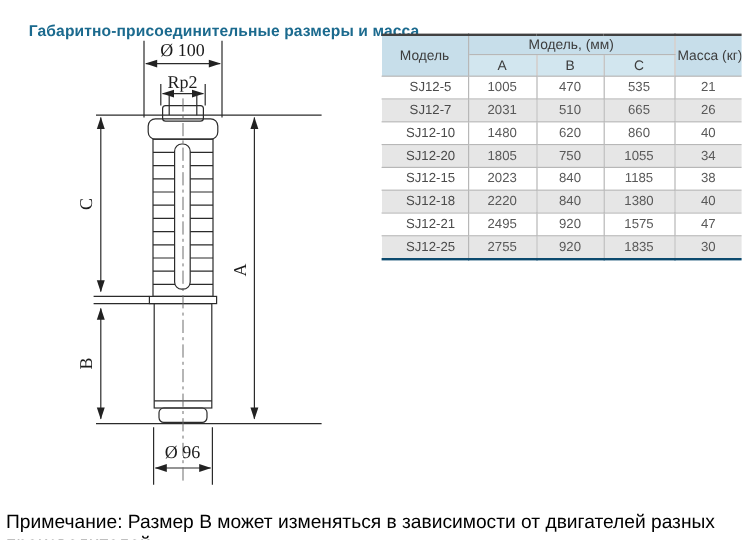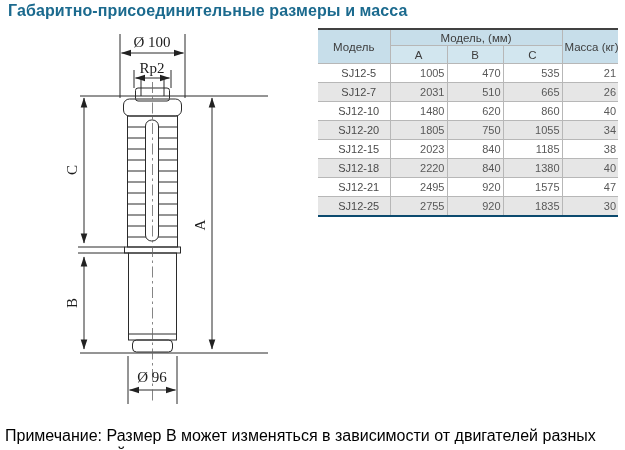--- a/index.html
+++ b/index.html
@@ -1,42 +1,42 @@
 <!DOCTYPE html>
 <html><head>
 <meta charset="utf-8">
 <style>
   html,body{margin:0;padding:0;}
   body{
     width:625px;height:450px;position:relative;overflow:hidden;
     background:#ffffff;font-family:"Liberation Sans",sans-serif;
   }
   .page-title{
-    position:absolute;left:8px;top:2px;margin:0;
-    font-size:16px;font-weight:bold;color:#1b6a8e;letter-spacing:0.1px;
+    position:absolute;left:8px;top:2px;margin:16px;
+    font-size:13px;font-weight:bold;color:#1b6a8e;letter-spacing:0.1px;
   }
   .drawing{position:absolute;left:0;top:0;width:312px;height:420px;}
   .drawing text{font-family:"Liberation Serif",serif;fill:#1c1c1c;}
   .dim-label{font-size:15px;}
   .dims-table{
     position:absolute;left:318px;top:28px;width:300px;
     border-collapse:collapse;table-layout:fixed;
     border-top:2px solid #414141;border-bottom:2px solid #0c4a6e;
     font-size:11.5px;color:#3d3d3d;
   }
   .dims-table th,.dims-table td{
     border:1px solid #b7b7b7;padding:0 2px;text-align:center;
     font-weight:normal;overflow:hidden;white-space:nowrap;
   }
   .dims-table tr>*:first-child{border-left:0;}
   .dims-table tr>*:last-child{border-right:0;}
   .dims-table thead th{background:#c7deea;height:15px;}
   .dims-table thead tr.subhead th{background:#d2e6ef;height:17px;}
   .dims-table thead{border-bottom:1px solid #8f8f8f;}
-  .dims-table tbody td{height:18px;color:#595959;font-size:11px;text-align:right;}
+  .dims-table tbody td{height:18px;color:#595959;font-size:11px;}
   .dims-table tbody td.model-cell{text-align:center;padding-left:12px;color:#4a4a4a;}
   .dims-table tbody tr:nth-child(even) td{background:#e6e6e6;}
   .note{
     position:absolute;left:5px;top:427px;margin:0;
     font-size:16px;color:#000000;
   }
 </style>
 </head>
 <body>
 

